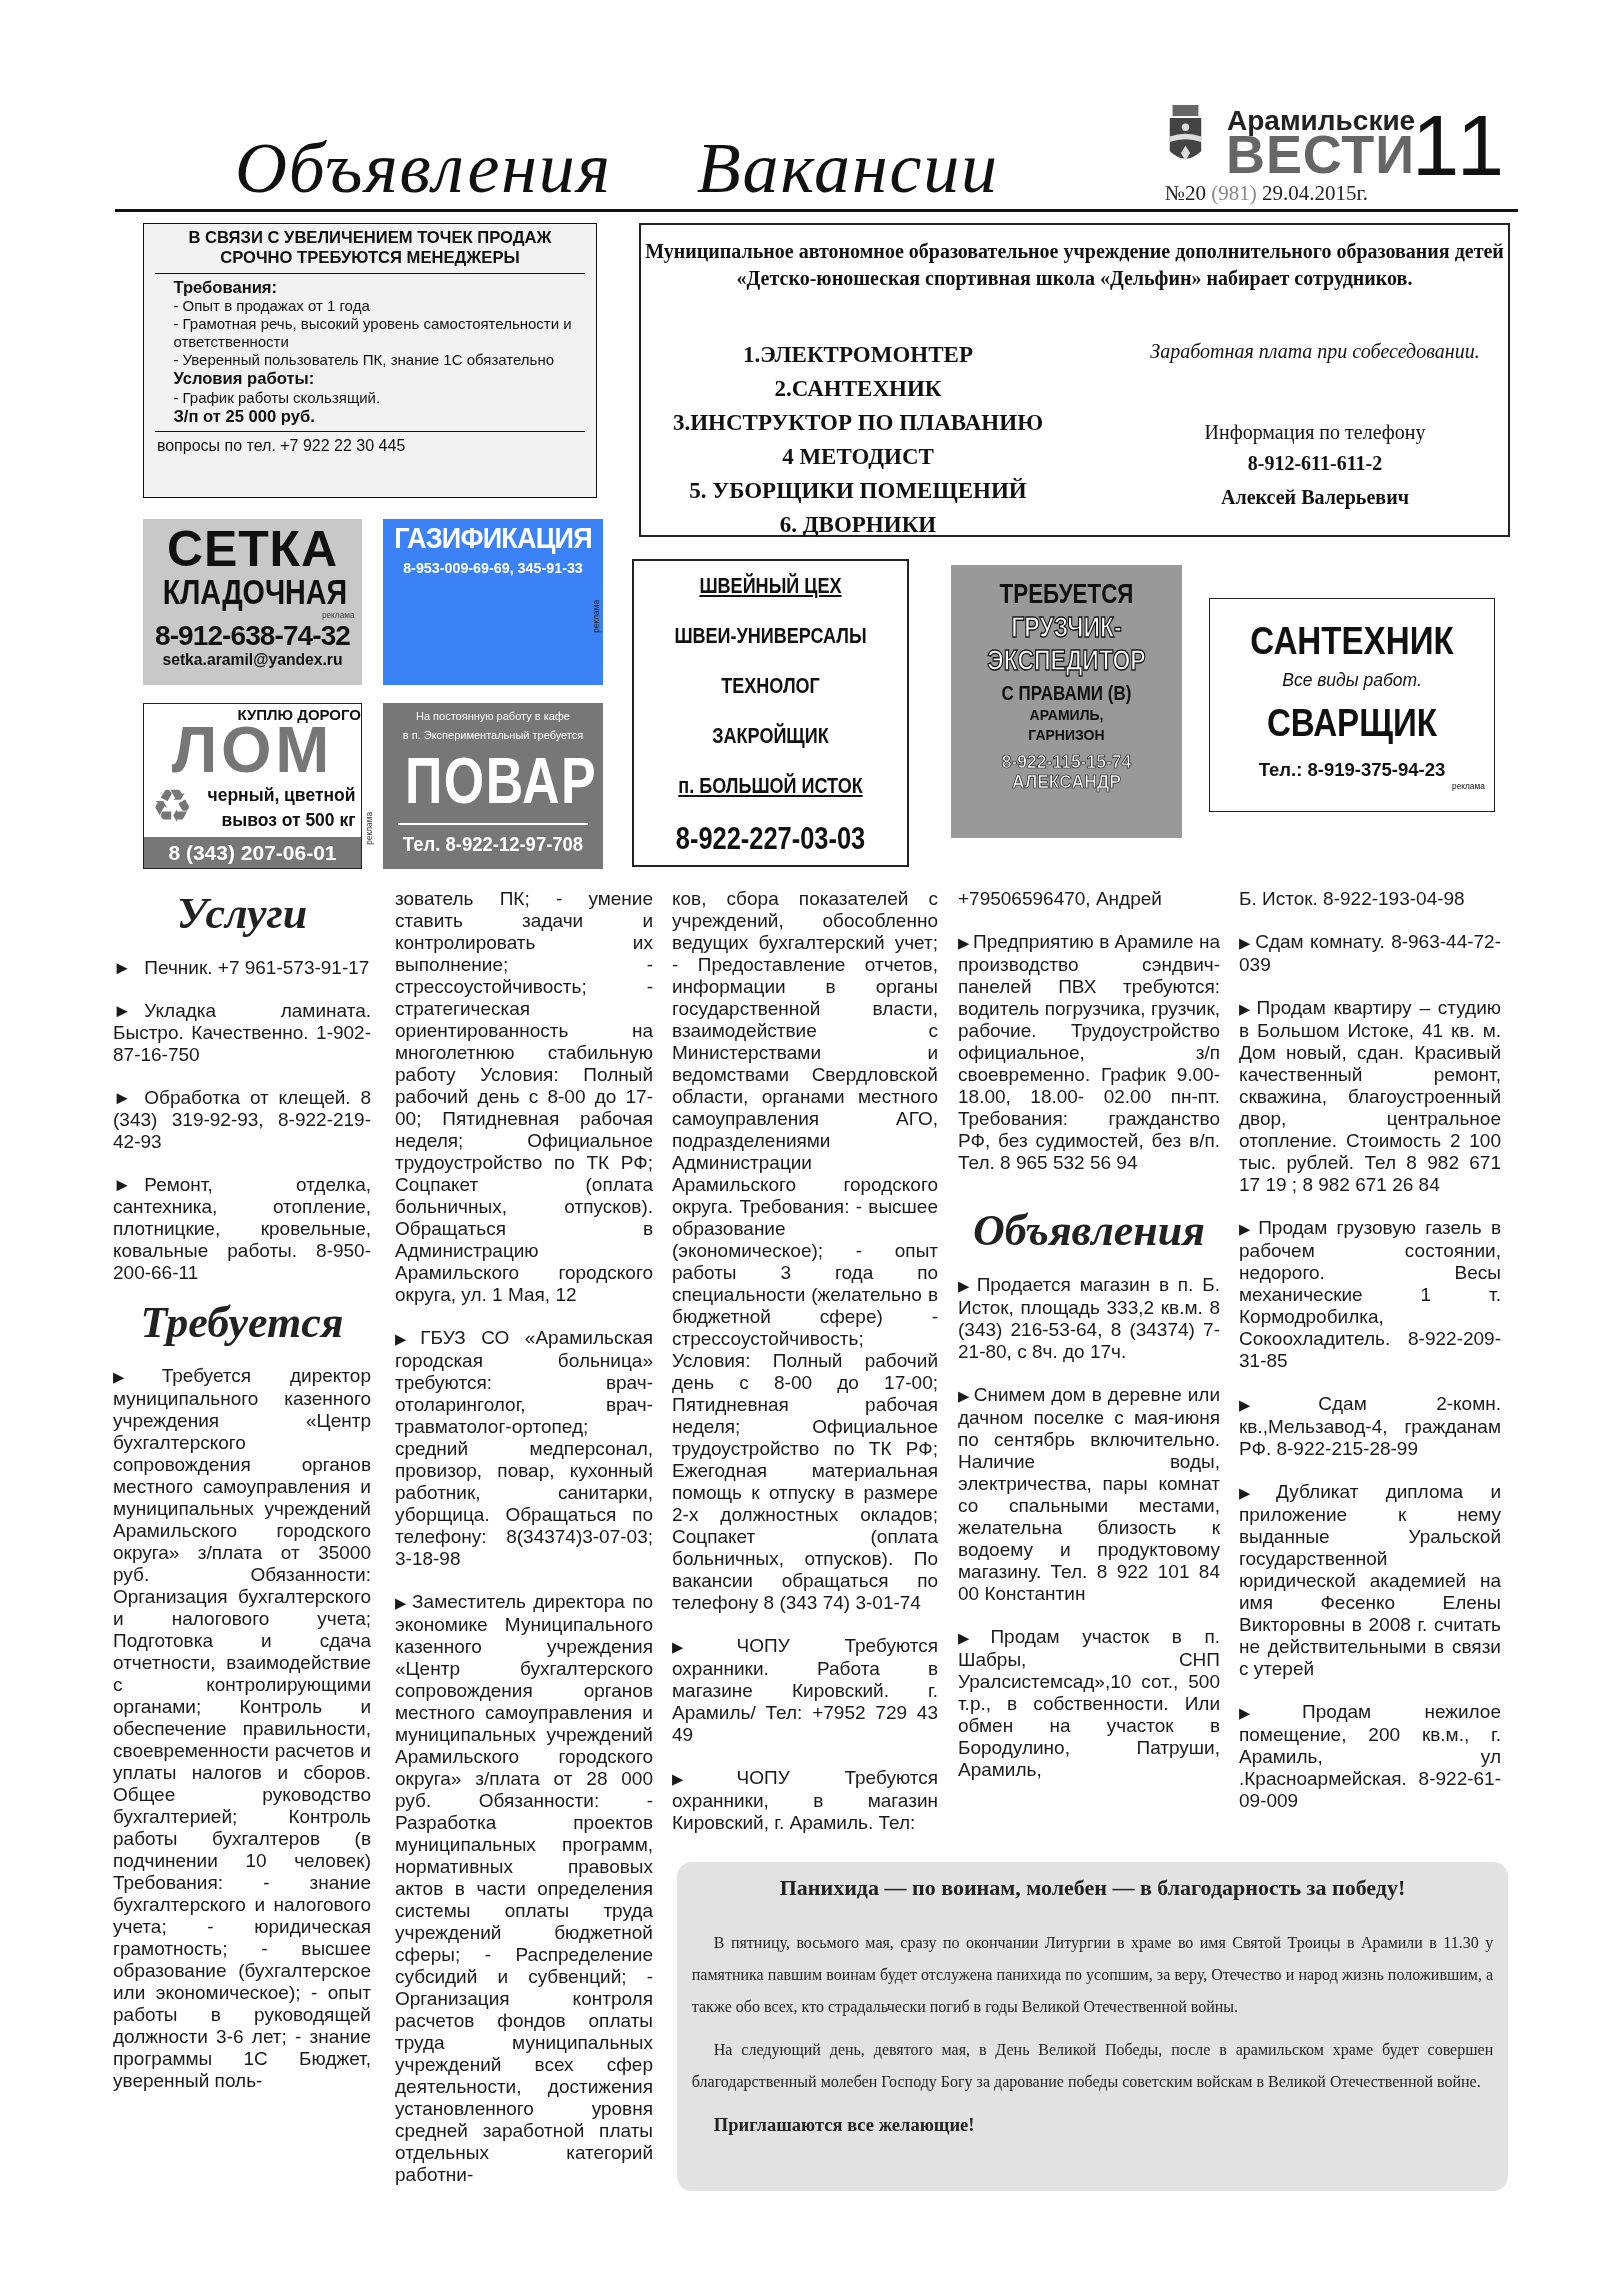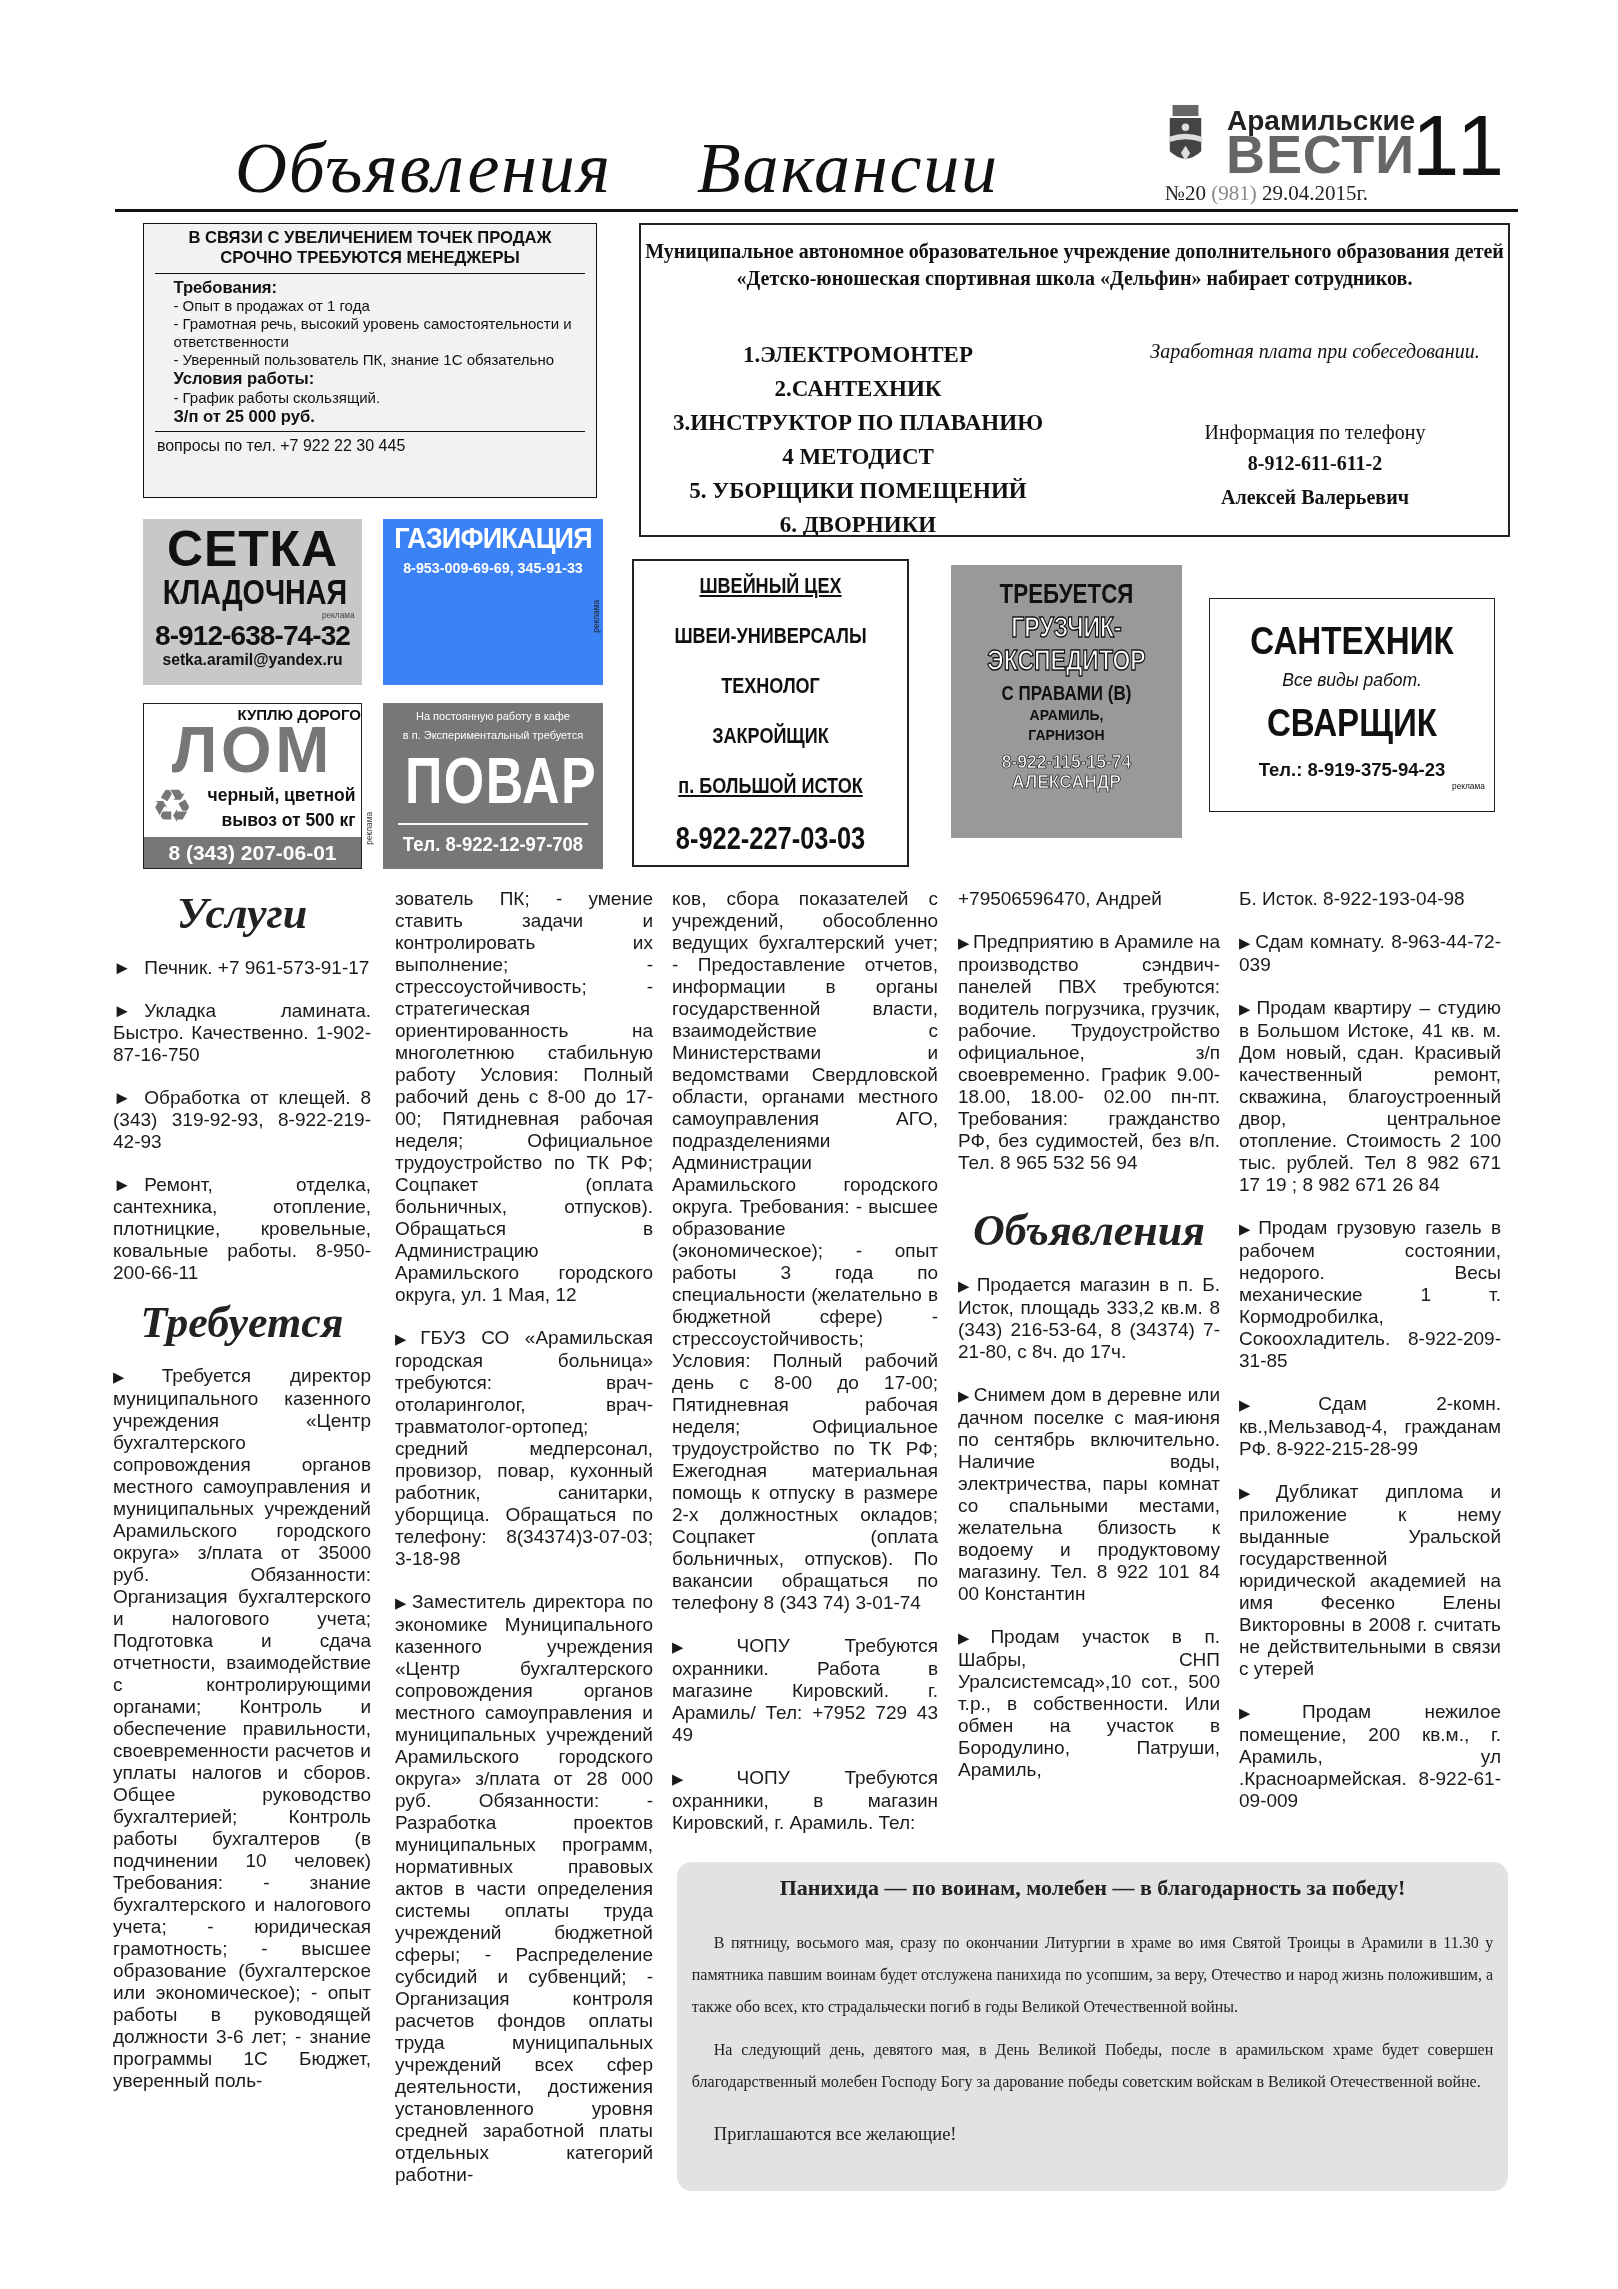--- a/index.html
+++ b/index.html
@@ -94,21 +94,21 @@
   .c1 { left: 113px; top: 888px; width: 258px; }
   .c2 { left: 395px; top: 888px; width: 258px; }
   .c3 { left: 672px; top: 888px; width: 266px; }
   .c4 { left: 958px; top: 888px; width: 262px; }
   .c5 { left: 1239px; top: 888px; width: 262px; }
 
   
   .pan { left: 677px; top: 1862px; width: 831px; height: 329px; background: #e2e2e2; border-radius: 14.8px; font-family: "Liberation Serif", serif; color: #222; padding: 13px 14.8px; }
   .pan .h { font-weight: bold; font-size: 22px; text-align: center; margin-bottom: 26px; }
   .pan p { font-size: 16px; line-height: 32px; text-align: justify; text-indent: 22px; margin-bottom: 11px; }
-  .pan .inv { font-weight: normal; font-size: 18.5px; padding-left: 22px; margin-top: 26px; }
+  .pan .inv { font-weight: bold; font-size: 18.5px; padding-left: 22px; margin-top: 17px; }
 </style>
 </head>
 <body>
 
 <div class="abs hdr-title">
   <span>Объявления</span><span>Вакансии</span>
 </div>
 <div class="abs hdr-rule"></div>
 <svg class="abs logo-emblem" viewBox="0 0 40 70" style="left:1167px;top:103px;width:37px;height:65px;">
   <rect x="6" y="2" width="28" height="12" fill="#666"></rect>

